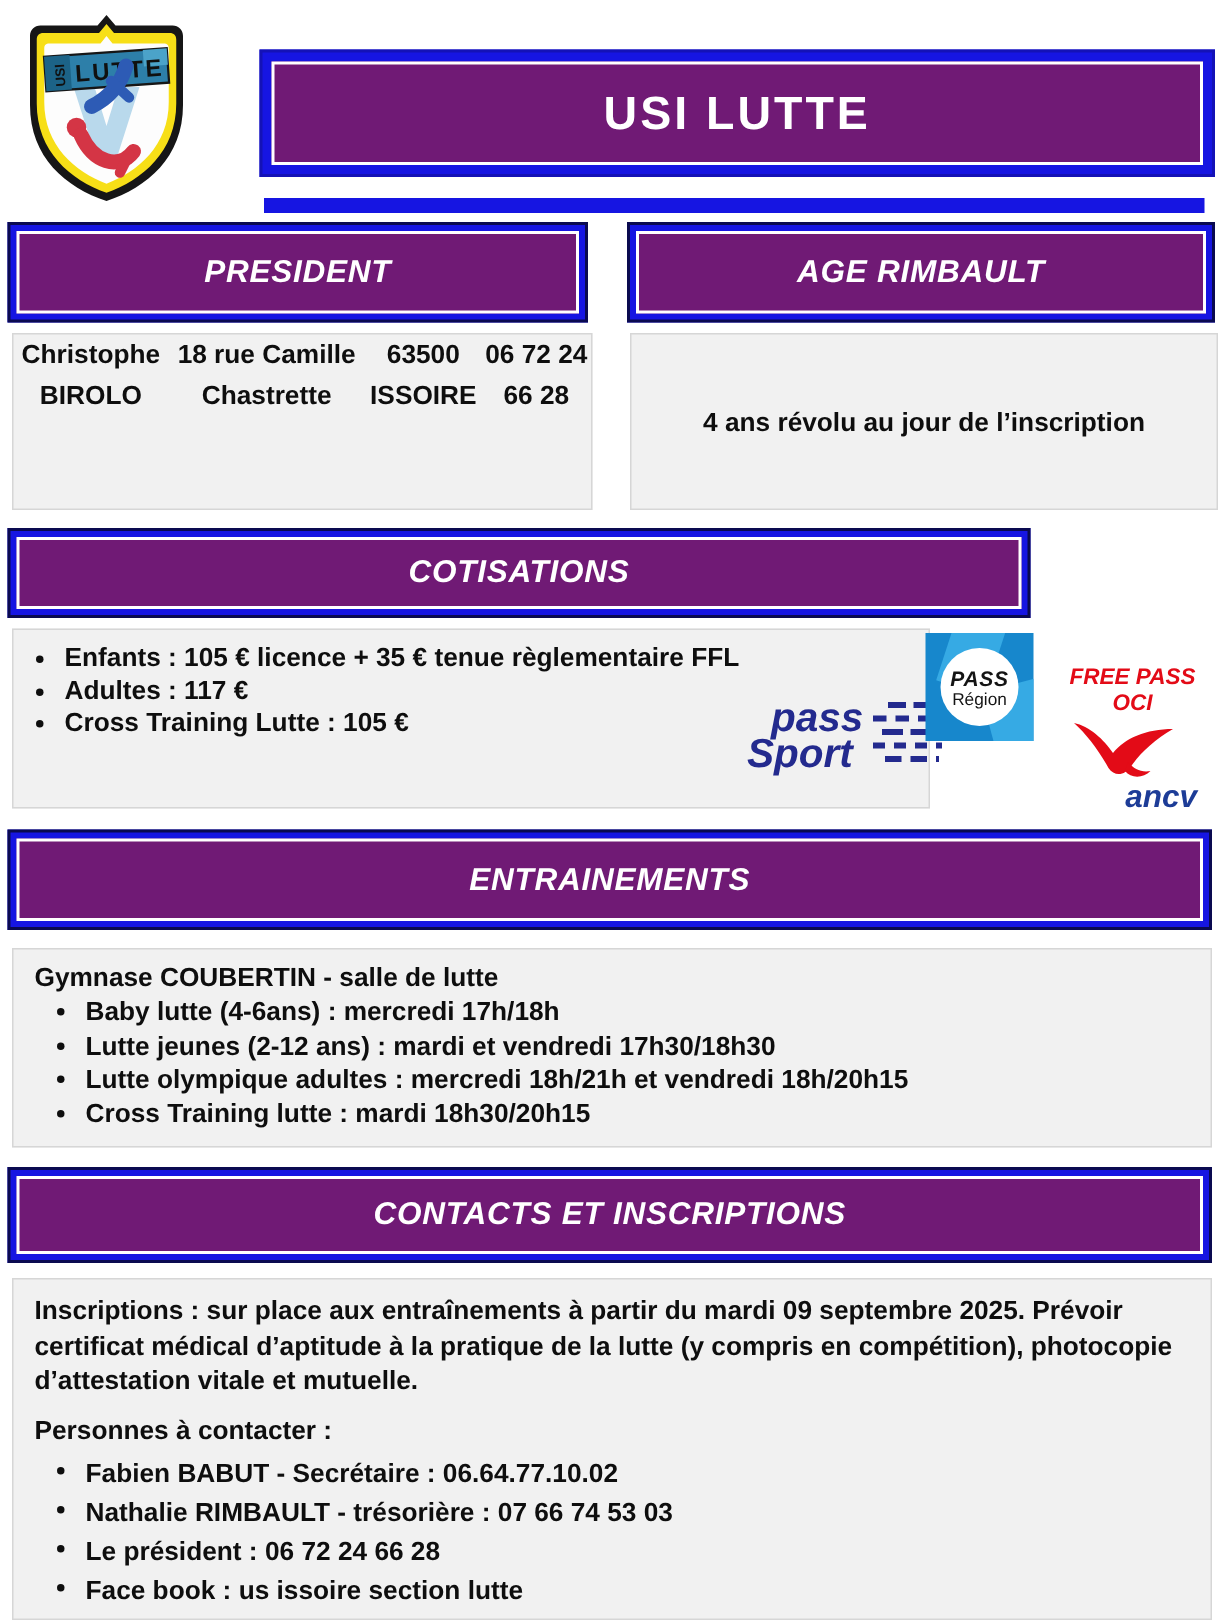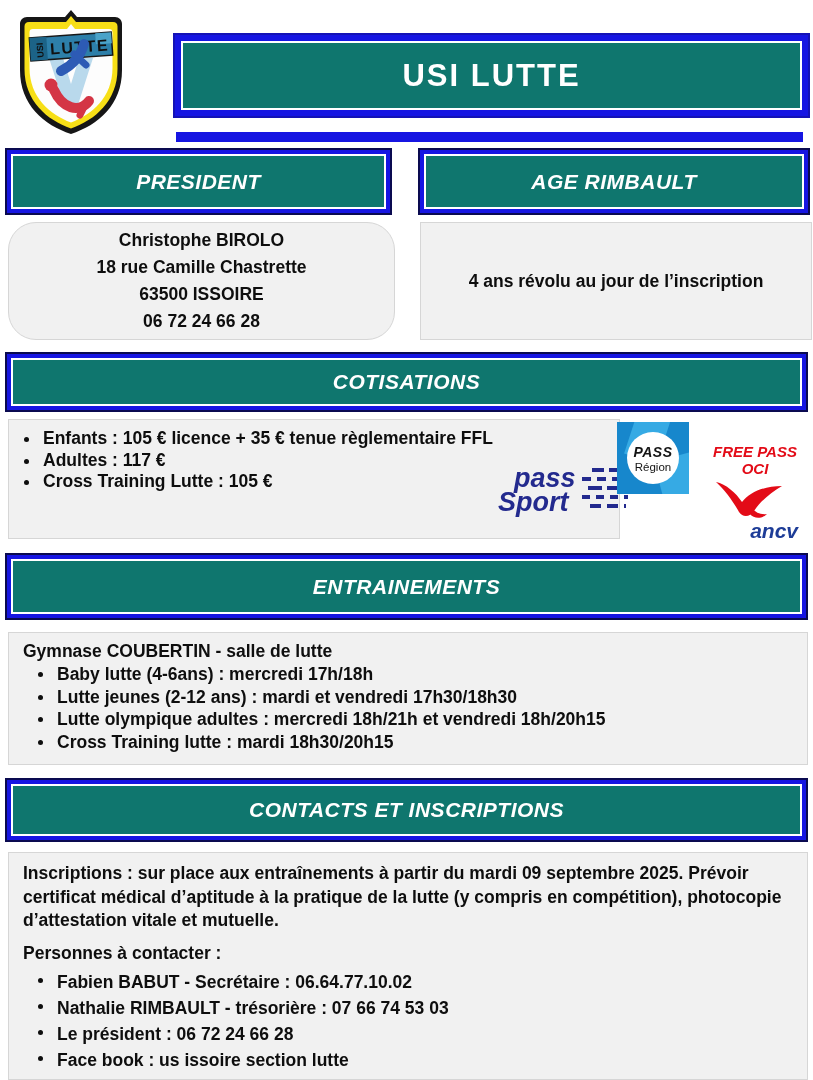--- a/index.html
+++ b/index.html
@@ -14,46 +14,46 @@
   
   .hdr {
     position: absolute;
     background: #1615e2;
     border: 2px solid #0a0a50;
     padding: 4px;
   }
   .hdr-in {
     width: 100%; height: 100%;
     border: 2px solid #ffffff;
-    background: #0f766e;
+    background: #701a75;
     display: flex; align-items: center; justify-content: center;
     color: #ffffff; font-weight: bold; letter-spacing: .5px;
   }
   #banner { left: 173px; top: 33px; width: 637px; height: 85px; border-color: #1412b6; padding: 6px; }
   #banner .hdr-in { font-size: 31px; letter-spacing: 2px; }
   #thinbar { position: absolute; left: 176px; top: 132px; width: 627px; height: 10px; background: #1615e2; }
 
   #president-hdr { left: 5px;  top: 148px; width: 387px; height: 67px; }
   #age-hdr       { left: 418px; top: 148px; width: 392px; height: 67px; }
-  #cot-hdr       { left: 5px;  top: 352px; width: 803px; height: 60px; text-align: center; }
+  #cot-hdr       { left: 5px;  top: 352px; width: 682px; height: 60px; text-align: center; }
   #ent-hdr       { left: 5px;  top: 553px; width: 803px; height: 67px; }
   #con-hdr       { left: 5px;  top: 778px; width: 803px; height: 64px; }
   .hdr-label { font-size: 21px; font-style: italic; }
 
   
   .panel {
     position: absolute;
     background: #f1f1f1;
     border: 1px solid #d6d6d6;
     font-weight: bold;
     font-size: 17.5px;
   }
   #president-box { left: 8px;  top: 222px; width: 387px; height: 118px;
-                   display: flex; flex-direction: column; justify-content: center;
-                   text-align: center; line-height: 27px; border-radius: 28px; }
+                   display: flex; flex-direction: row; justify-content: center;
+                   text-align: center; line-height: 27px; }
   #age-box       { left: 420px; top: 222px; width: 392px; height: 118px;
                    display: flex; align-items: center; justify-content: center;
                    text-align: center; padding: 0 10px; }
   #cot-box       { left: 8px;  top: 419px; width: 612px; height: 120px; padding-top: 8px; }
   #ent-box       { left: 8px;  top: 632px; width: 800px; height: 133px; padding: 7px 10px 0 14px; }
   #con-box       { left: 8px;  top: 852px; width: 800px; height: 228px; padding: 9px 12px 0 14px; }
 
   #ent-box .intro { line-height: 23px; }
   #con-box .para { line-height: 23.5px; }
   #con-box .subhead { margin-top: 9px; line-height: 23px; }

